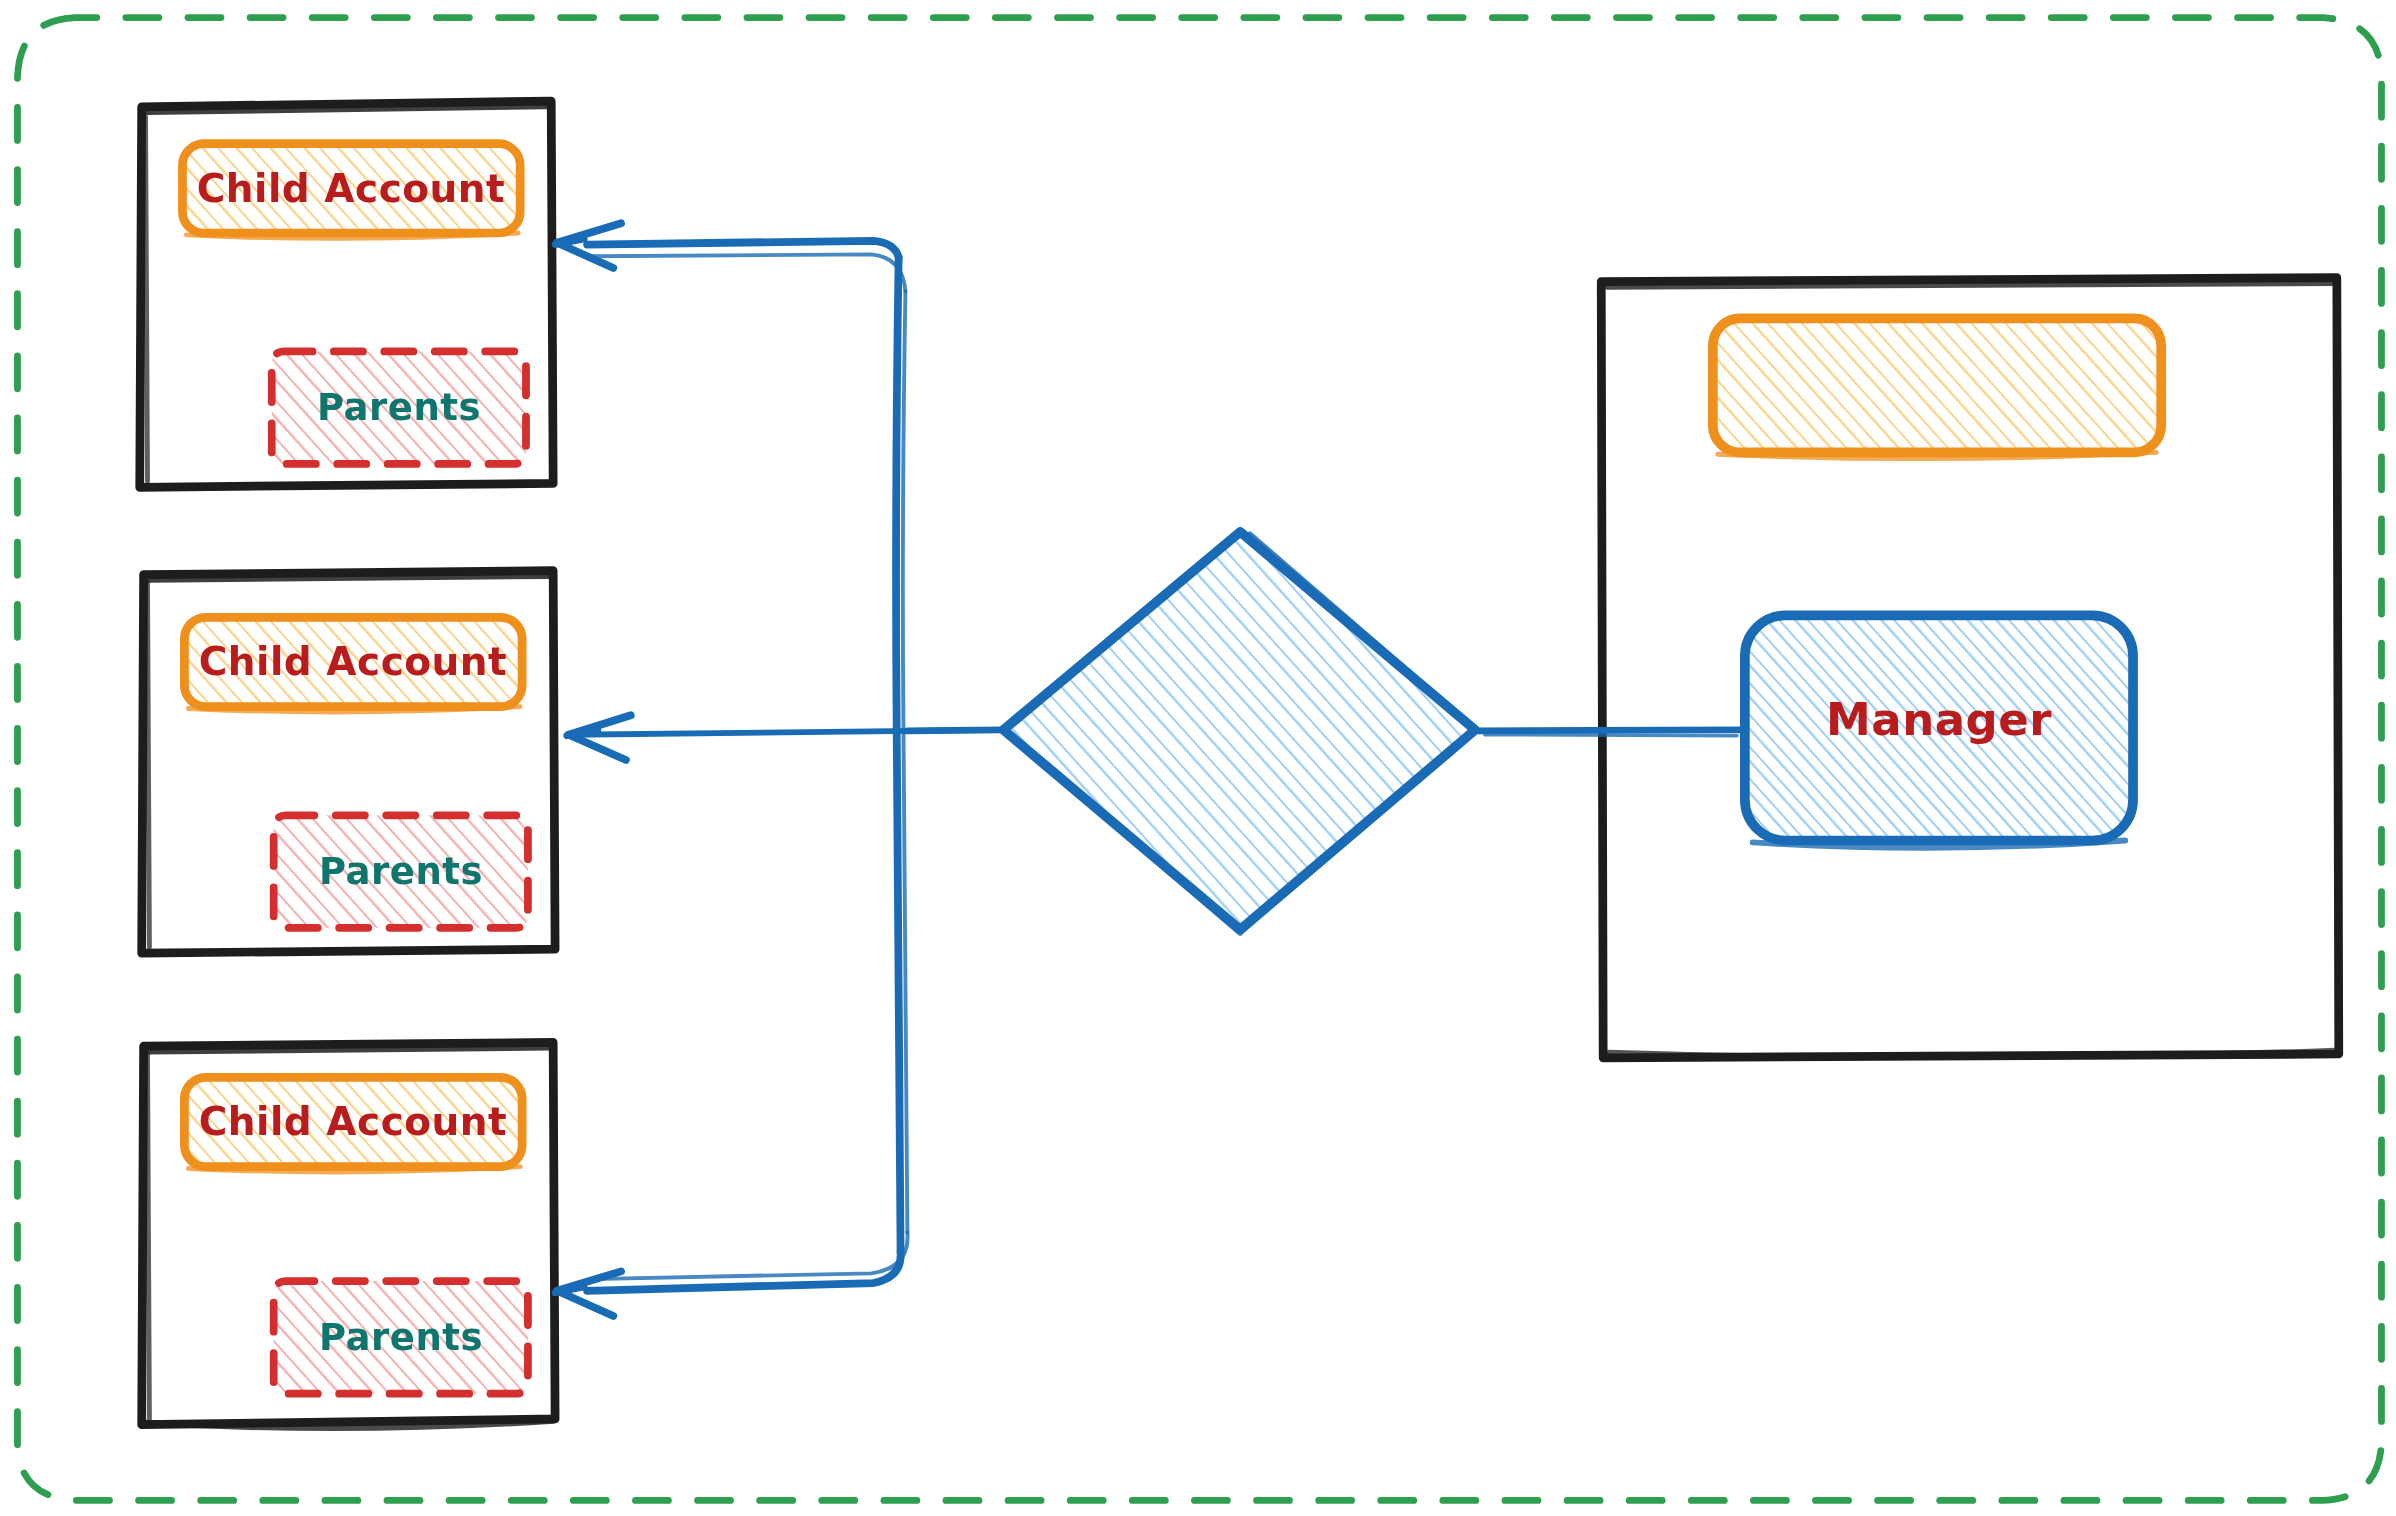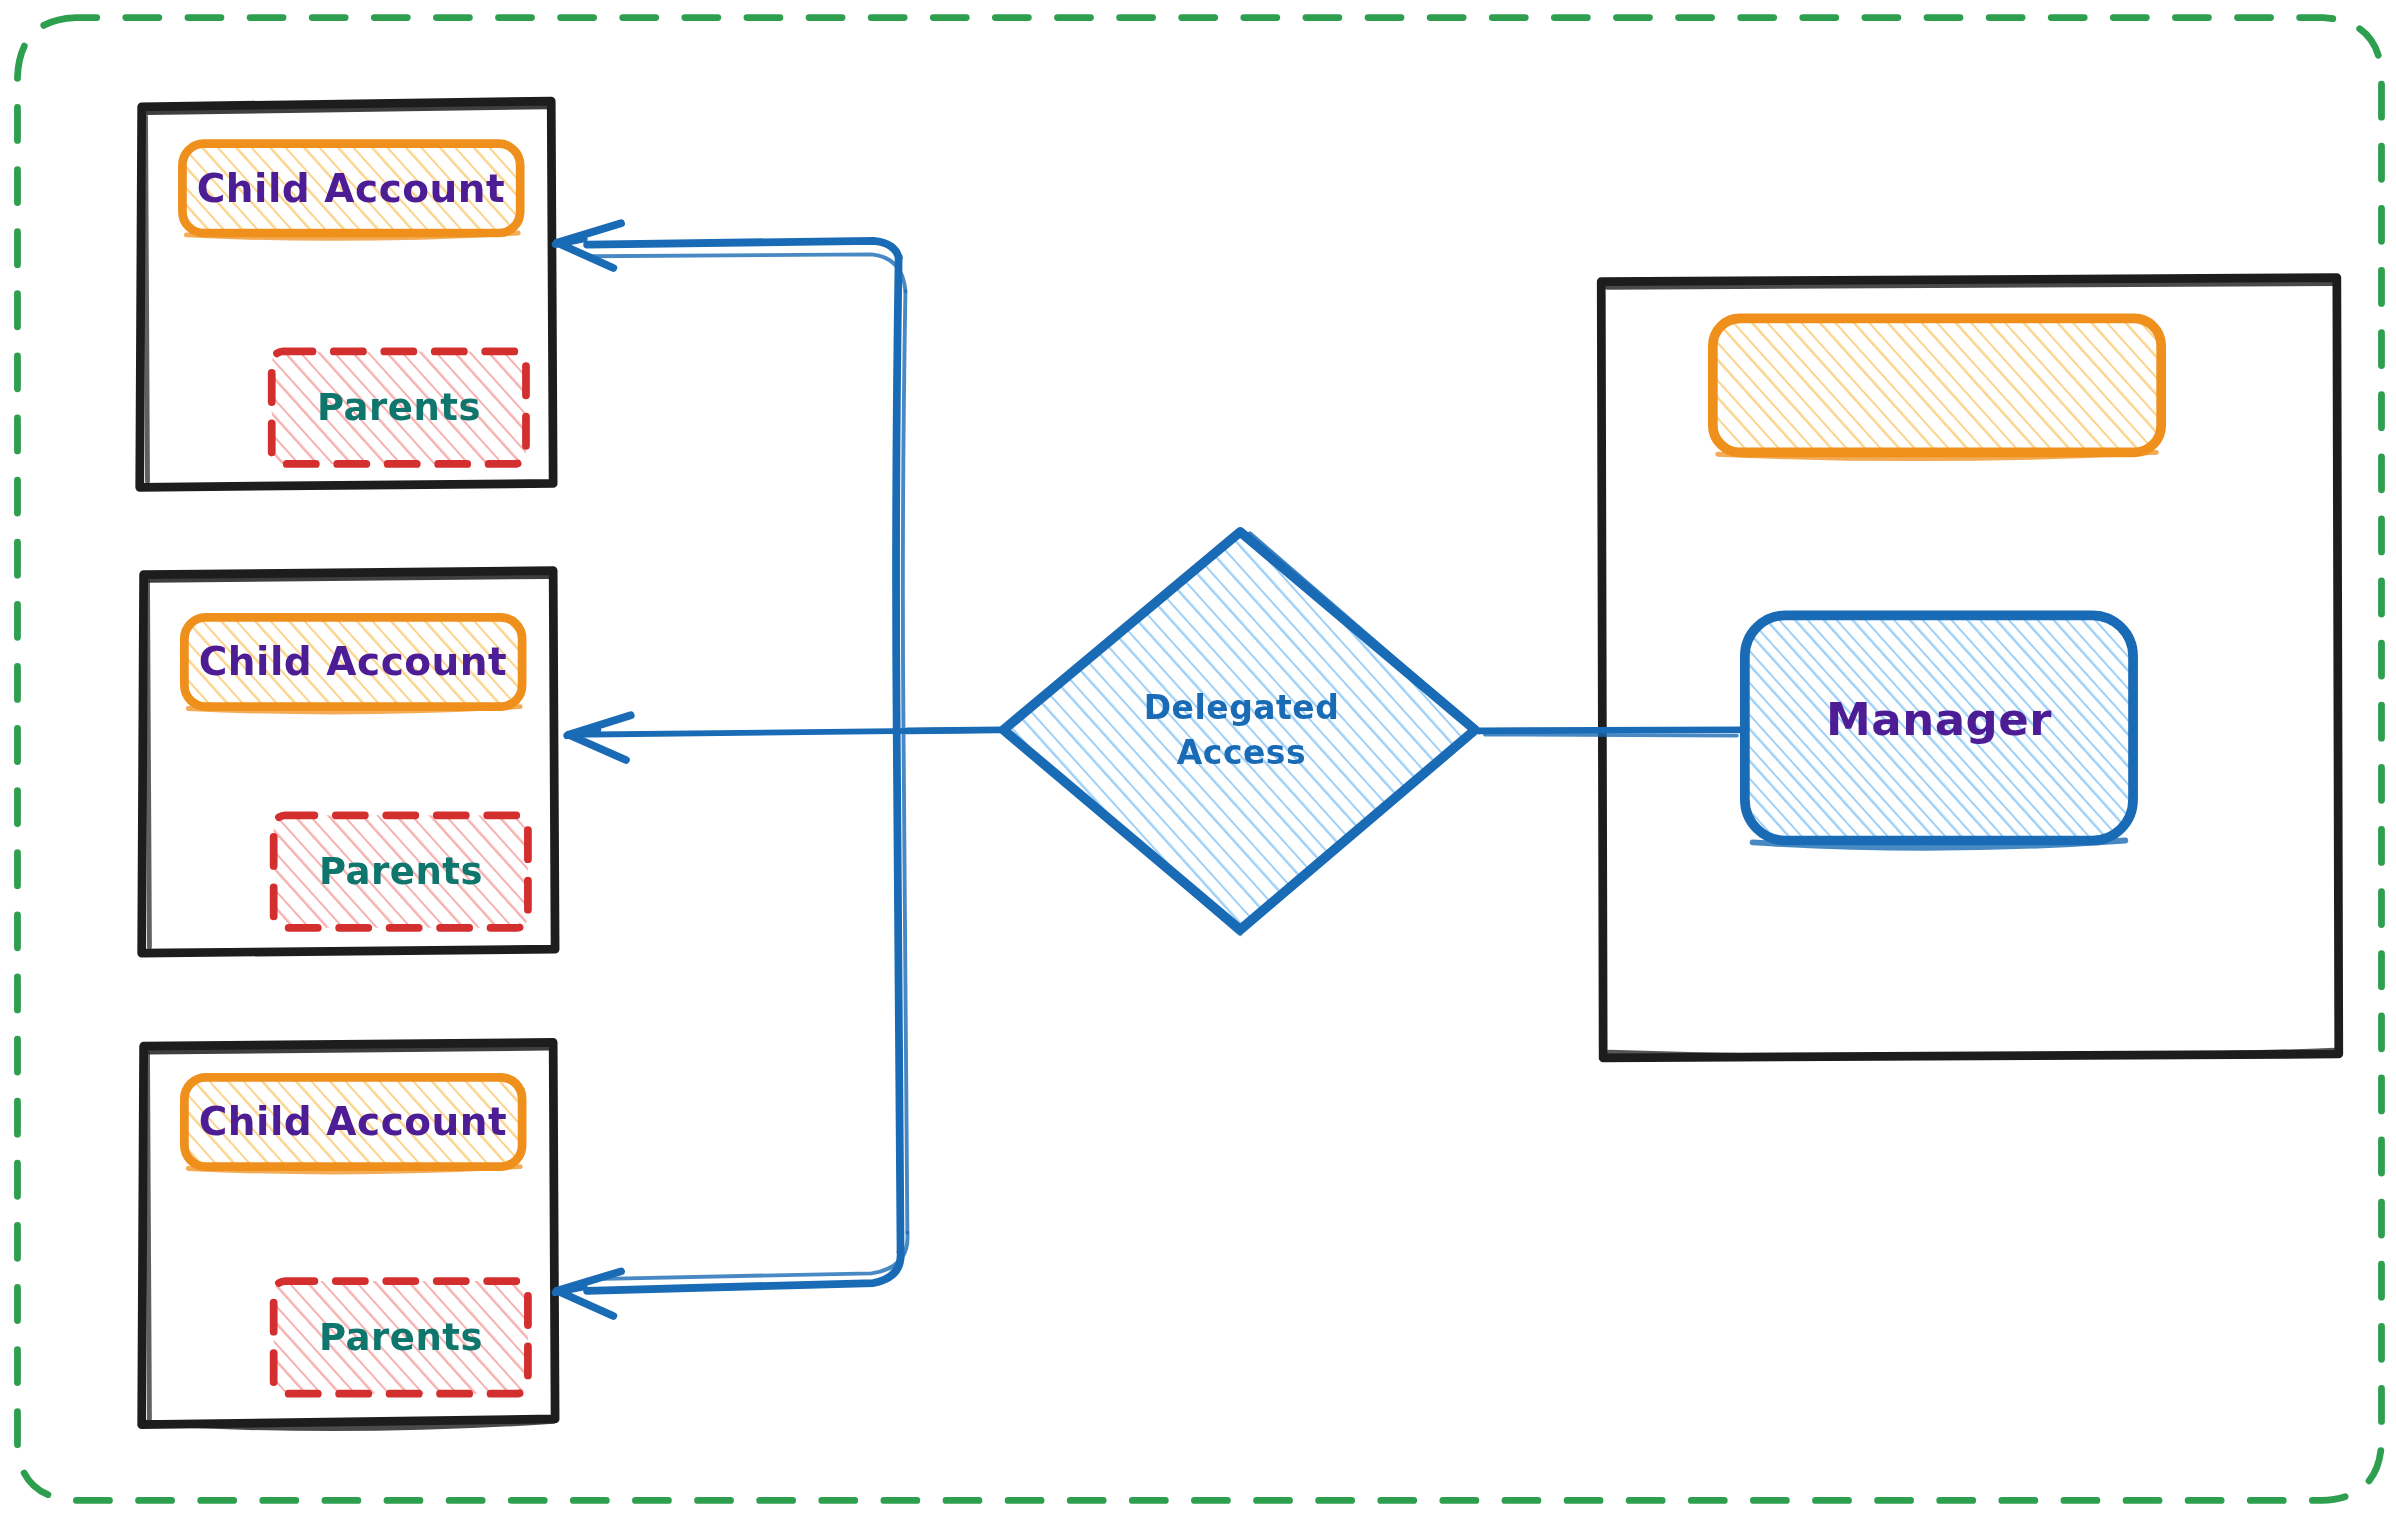--- a/index.html
+++ b/index.html
@@ -13,21 +13,21 @@
   .lbl{
     position:absolute;
     display:flex;align-items:center;justify-content:center;
     text-align:center;
     pointer-events:none;
     font-family:"DejaVu Sans", sans-serif;
     font-weight:700;
     letter-spacing:0.5px;
     white-space:pre-line;
   }
-  .lbl-dark{color:#4c1d95;}
+  .lbl-dark{color:#b91c1c;}
   .lbl-red{color:#0f766e;}
   .lbl-blue{color:#1a6bb5;font-weight:600;}
   .sz-child{font-size:39px;}
   .sz-parents{font-size:37px;}
   .sz-parentacct{font-size:41px;}
   .sz-manager{font-size:45px;}
   .sz-diamond{font-size:33px;line-height:1.35;}
 </style>
 </head>
 <body>
@@ -156,19 +156,17 @@
 
   <div class="lbl lbl-dark sz-child" style="left:182px;top:144px;width:338px;height:89px;">Child Account</div>
   <div class="lbl lbl-red sz-parents" style="left:272px;top:351px;width:254px;height:113px;">Parents</div>
 
   <div class="lbl lbl-dark sz-child" style="left:184px;top:617px;width:338px;height:89px;">Child Account</div>
   <div class="lbl lbl-red sz-parents" style="left:274px;top:815px;width:254px;height:113px;">Parents</div>
 
   <div class="lbl lbl-dark sz-child" style="left:184px;top:1077px;width:338px;height:89px;">Child Account</div>
   <div class="lbl lbl-red sz-parents" style="left:274px;top:1281px;width:254px;height:113px;">Parents</div>
 
-  <div class="lbl lbl-blue sz-diamond" style="left:1062px;top:668px;width:359px;height:126px;">Delegated
-Access</div>
 
   <div class="lbl lbl-dark sz-manager" style="left:1745px;top:607px;width:388px;height:225px;">Manager</div>
 
 </div>
 
 
 </body></html>

